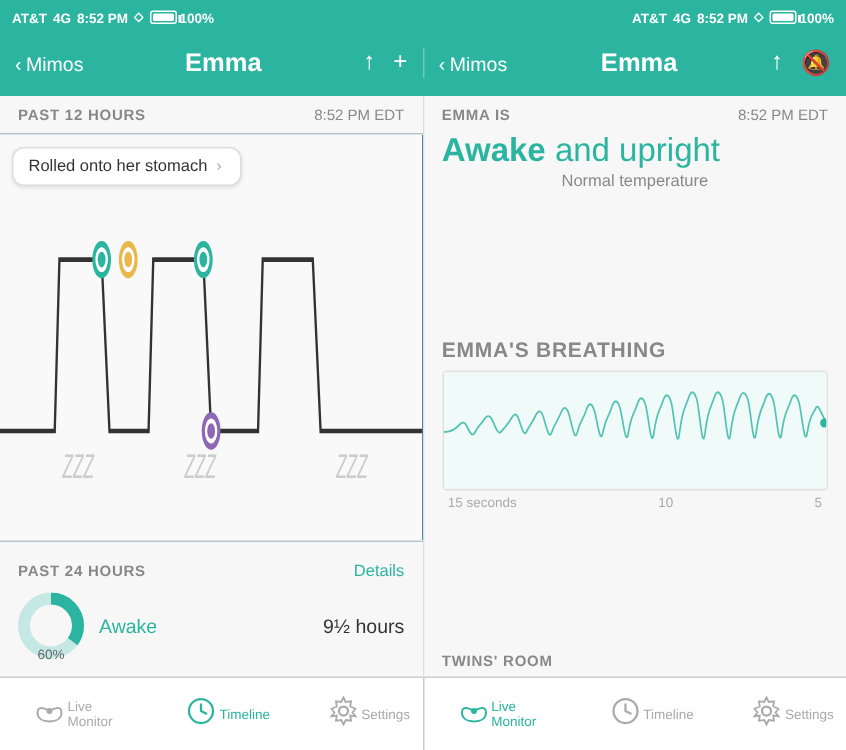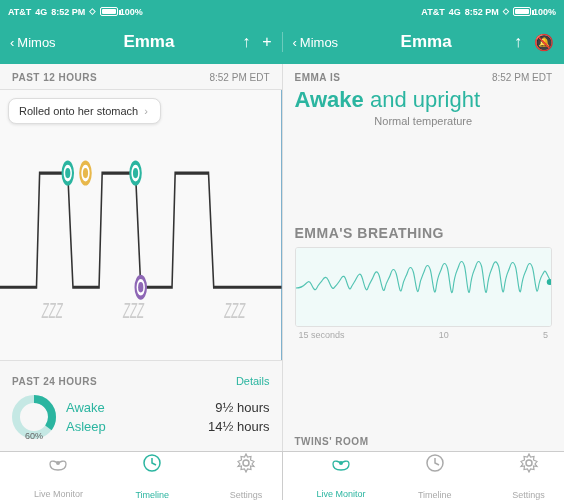--- a/index.html
+++ b/index.html
@@ -358,24 +358,24 @@
     }
     .tab-half {
       flex: 1;
       display: flex;
       border-right: 0.5px solid #ccc;
     }
     .tab-half:last-child { border-right: none; }
     .tab-item {
       flex: 1;
       display: flex;
-      flex-direction: column;
+      flex-direction: row;
       align-items: center;
       justify-content: center;
-      gap: 12px;
+      gap: 2px;
       cursor: pointer;
       padding-left: 23px;
     }
     .tab-item.active .tab-icon,
     .tab-item.active .tab-label {
       color: #2bb5a0;
     }
     .tab-icon {
       font-size: 18px;
       color: #aaa;
@@ -490,24 +490,20 @@
 
             <circle cx="22" cy="22" r="18" fill="none" stroke="#c5e8e4" stroke-width="8"></circle>
             <circle cx="22" cy="22" r="18" fill="none" stroke="#2bb5a0" stroke-width="8" stroke-dasharray="67.9 113.1" stroke-dashoffset="28.3" transform="rotate(-90 22 22)"></circle>
           </svg>
           <span class="pie-label">60%</span>
         </div>
         <div class="stats-items">
           <div class="stat-item">
             <span class="stat-name">Awake</span>
             <span class="stat-value">9½ hours</span>
-          </div>
-          <div class="stat-item">
-            <span class="stat-name">Asleep</span>
-            <span class="stat-value">14½ hours</span>
           </div>
         </div>
       </div>
     </div>
   </div>
 
   <div class="right-panel">
     <div class="emma-is-section">
       <div class="emma-is-header">
         <span class="emma-is-label">EMMA IS</span>

